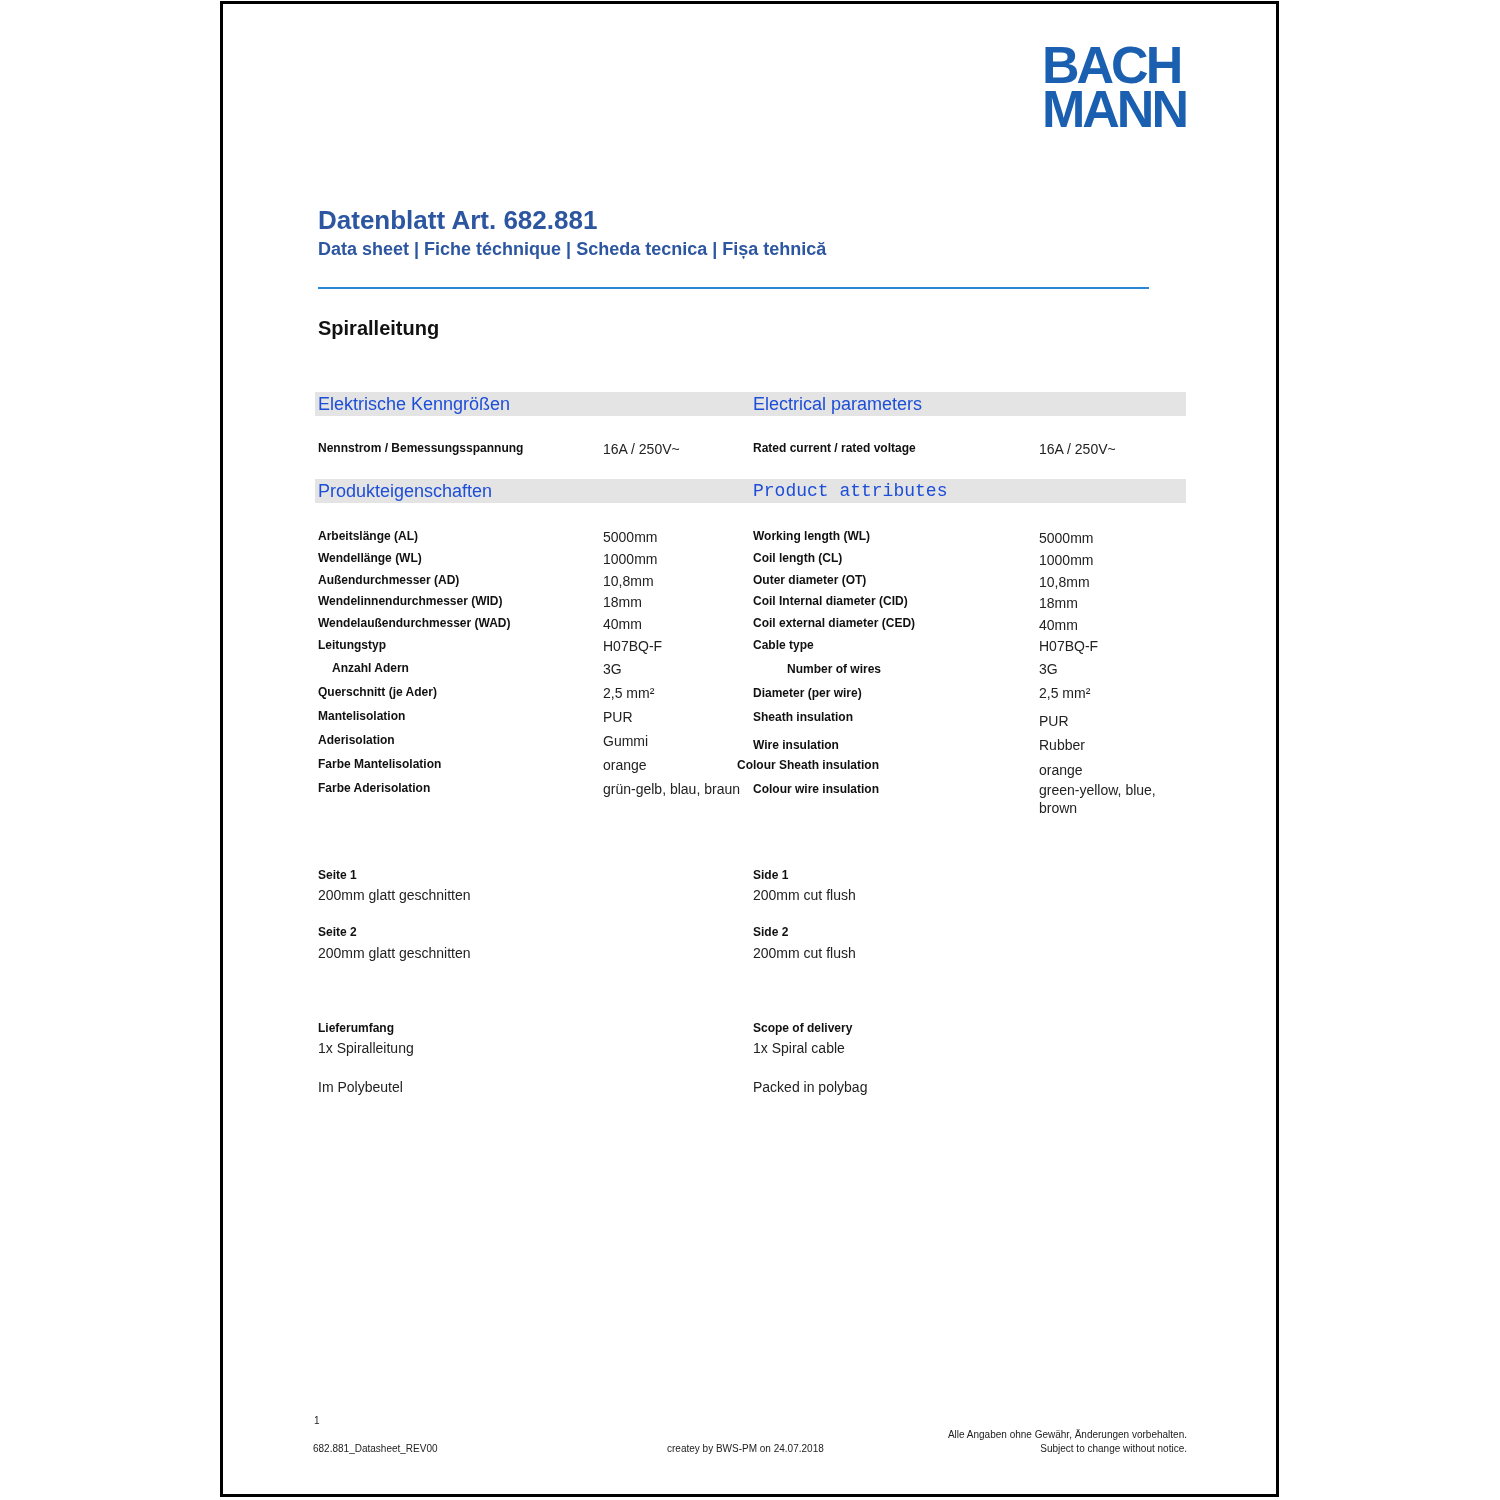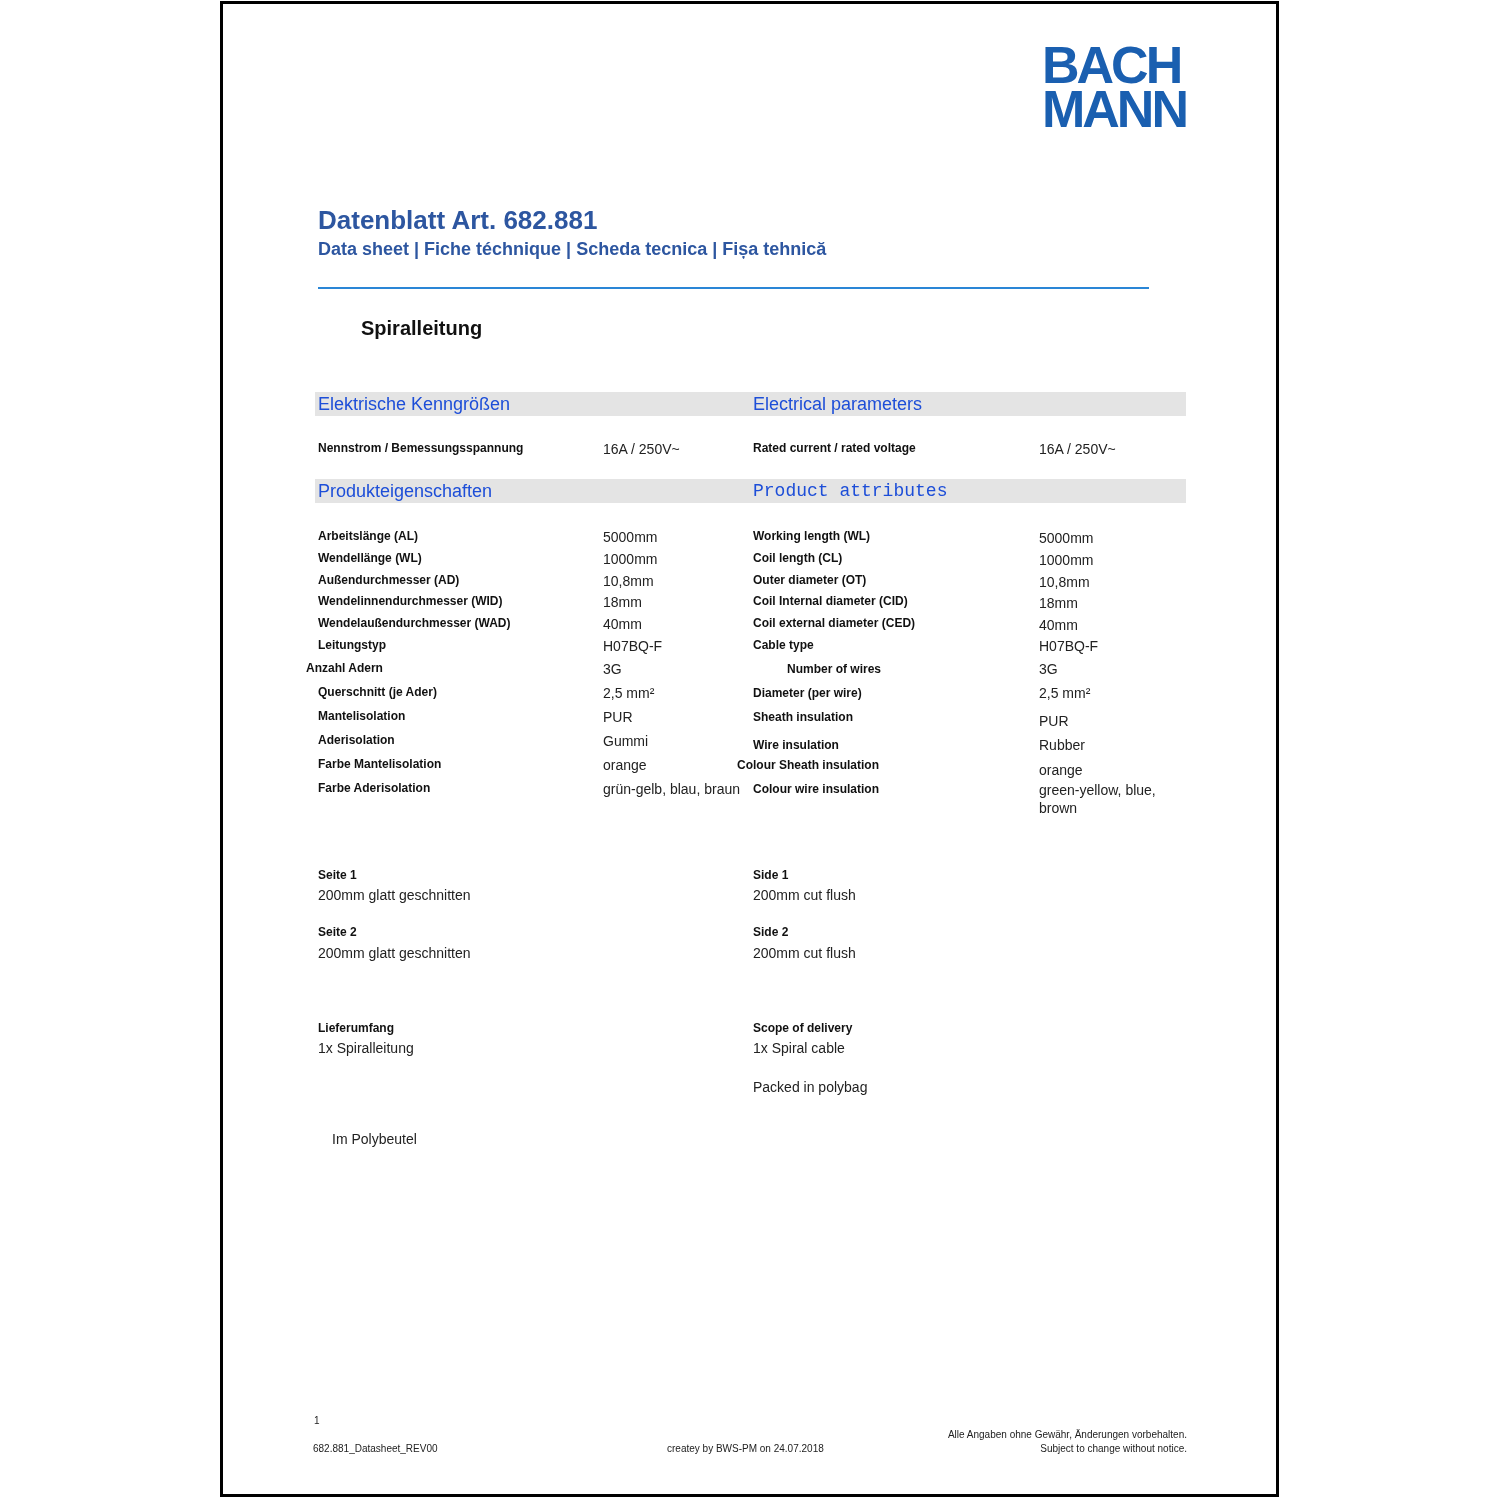--- a/index.html
+++ b/index.html
@@ -11,21 +11,21 @@
 
   
   .logo { position:absolute; left:1042px; top:44px; width:146px;
           color:#1a5fb0; font-weight:bold; font-size:52px; line-height:43px;
           letter-spacing:-3px; transform:scaleX(1.0); }
   .logo div { height:44px; }
 
   .title { left:318px; top:205px; font-size:26px; font-weight:bold; color:#2d56a0; }
   .subtitle { left:318px; top:239px; font-size:18px; font-weight:bold; color:#2d56a0; }
   .rule { position:absolute; left:318px; top:287px; width:831px; height:2px; background:#2a86d6; }
-  .product { left:318px; top:317px; font-size:20px; font-weight:bold; color:#111;margin-left:43px; }
+  .product { left:318px; top:317px; font-size:20px; font-weight:bold; color:#111; }
 
   .section-bar { position:absolute; left:315px; width:871px; height:24px; background:#e4e4e4; }
   .section-title { position:absolute; font-size:18px; color:#1d4ed8; top:2px; }
 
   .lbl { position:absolute; font-size:12px; font-weight:bold; color:#111; white-space:nowrap; }
   .val { position:absolute; font-size:14px; color:#222; white-space:nowrap; }
 
   .footer-small { position:absolute; font-size:10px; color:#222; white-space:nowrap; }
 </style>
 </head>
@@ -62,21 +62,21 @@
 <span class="lbl" style="left:318px; top:551px;">Wendellänge (WL)</span>
 <span class="val" style="left:603px; top:551px;">1000mm</span>
 <span class="lbl" style="left:318px; top:573px;">Außendurchmesser (AD)</span>
 <span class="val" style="left:603px; top:573px;">10,8mm</span>
 <span class="lbl" style="left:318px; top:594px;">Wendelinnendurchmesser (WID)</span>
 <span class="val" style="left:603px; top:594px;">18mm</span>
 <span class="lbl" style="left:318px; top:616px;">Wendelaußendurchmesser (WAD)</span>
 <span class="val" style="left:603px; top:616px;">40mm</span>
 <span class="lbl" style="left:318px; top:638px;">Leitungstyp</span>
 <span class="val" style="left:603px; top:638px;">H07BQ-F</span>
-<span class="lbl" style="left:306px; top:661px;">Anzahl Adern</span>
+<span class="lbl" style="left:332px; top:661px;">Anzahl Adern</span>
 <span class="val" style="left:603px; top:661px;">3G</span>
 <span class="lbl" style="left:318px; top:685px;">Querschnitt (je Ader)</span>
 <span class="val" style="left:603px; top:685px;">2,5 mm²</span>
 <span class="lbl" style="left:318px; top:709px;">Mantelisolation</span>
 <span class="val" style="left:603px; top:709px;">PUR</span>
 <span class="lbl" style="left:318px; top:733px;">Aderisolation</span>
 <span class="val" style="left:603px; top:733px;">Gummi</span>
 <span class="lbl" style="left:318px; top:757px;">Farbe Mantelisolation</span>
 <span class="val" style="left:603px; top:757px;">orange</span>
 <span class="lbl" style="left:318px; top:781px;">Farbe Aderisolation</span>
@@ -112,21 +112,21 @@
 <span class="val" style="left:318px; top:887px;">200mm glatt geschnitten</span>
 <span class="lbl" style="left:318px; top:925px;">Seite 2</span>
 <span class="val" style="left:318px; top:945px;">200mm glatt geschnitten</span>
 <span class="lbl" style="left:753px; top:868px;">Side 1</span>
 <span class="val" style="left:753px; top:887px;">200mm cut flush</span>
 <span class="lbl" style="left:753px; top:925px;">Side 2</span>
 <span class="val" style="left:753px; top:945px;">200mm cut flush</span>
 
 <span class="lbl" style="left:318px; top:1021px;">Lieferumfang</span>
 <span class="val" style="left:318px; top:1040px;">1x Spiralleitung</span>
-<span class="val" style="left:318px; top:1131px;margin-left:14px;">Im Polybeutel</span>
+<span class="val" style="left:318px; top:1079px;">Im Polybeutel</span>
 <span class="lbl" style="left:753px; top:1021px;">Scope of delivery</span>
 <span class="val" style="left:753px; top:1040px;">1x Spiral cable</span>
 <span class="val" style="left:753px; top:1079px;">Packed in polybag</span>
 
 <span class="footer-small" style="left:314px; top:1415px;">1</span>
 <span class="footer-small" style="left:313px; top:1443px;">682.881_Datasheet_REV00</span>
 <span class="footer-small" style="left:667px; top:1443px;">createy by BWS-PM on 24.07.2018</span>
 <span class="footer-small" style="right:313px; top:1429px; text-align:right;">Alle Angaben ohne Gewähr, Änderungen vorbehalten.</span>
 <span class="footer-small" style="right:313px; top:1443px; text-align:right;">Subject to change without notice.</span>
 

